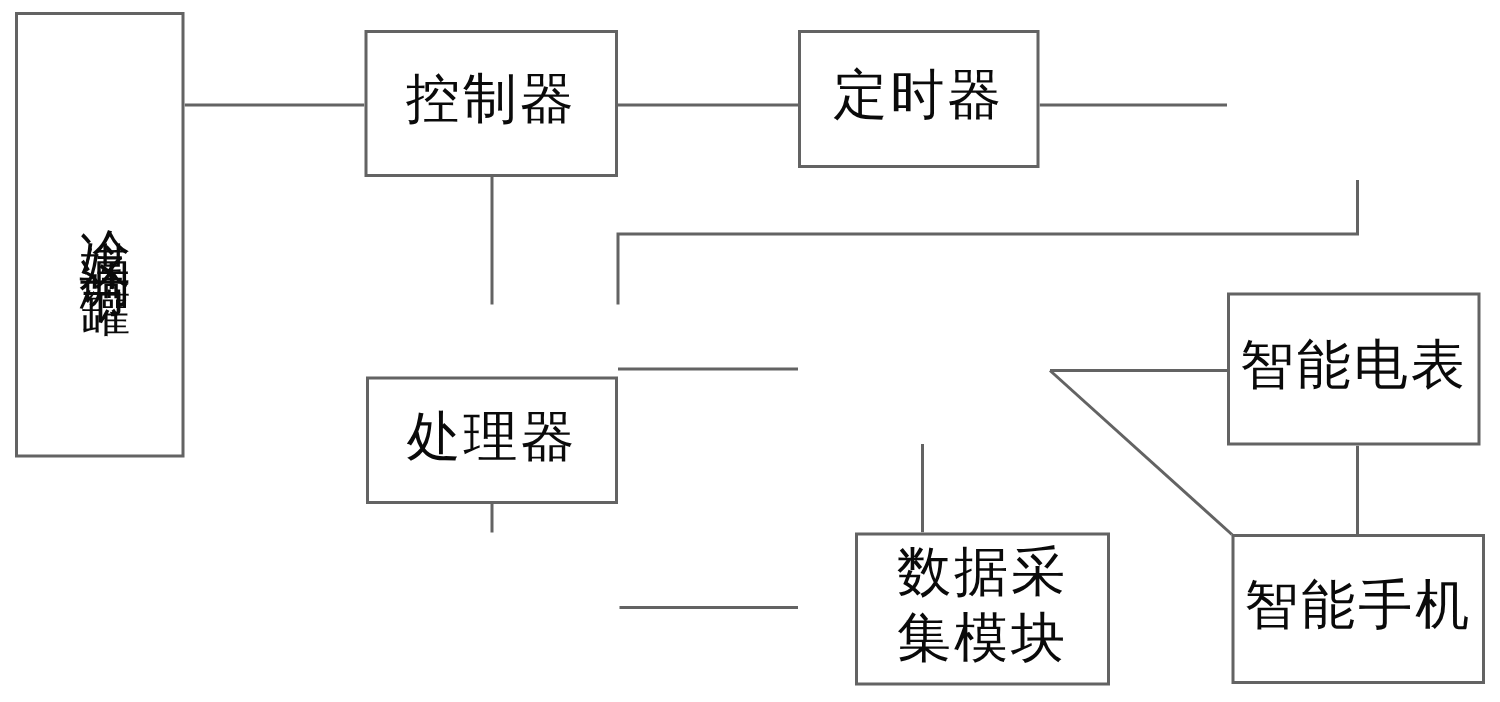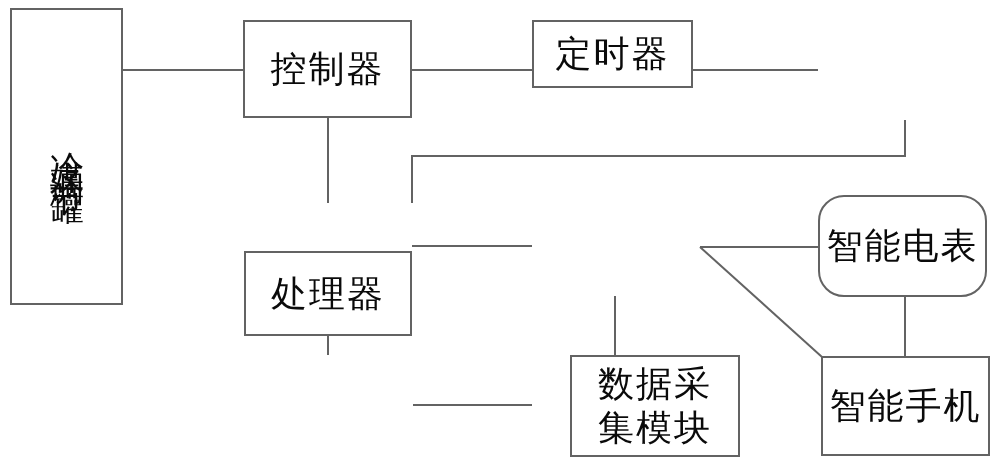--- a/index.html
+++ b/index.html
@@ -25,20 +25,21 @@
   }
   .node {
     position: absolute;
     box-sizing: border-box;
     border: 2px solid #636363;
     background: #ffffff;
     display: flex;
     align-items: center;
     justify-content: center;
     text-align: center;
+    font-family: Liberation Mono, monospace;
   }
   .node-label {
     font-size: 36px;
     letter-spacing: 2px;
     line-height: 44px;
     white-space: nowrap;
   }
   .node-label.wrap2 {
     white-space: normal;
     display: inline-block;
@@ -48,25 +49,25 @@
   .node-label.vertical {
     writing-mode: vertical-rl;
     white-space: nowrap;
     font-size: 34px;
     letter-spacing: 10px;
     line-height: 40px;
   }
   
   .n-tank        { left: 10px;  top: 8px;   width: 113px; height: 297px; padding-bottom: 14px; }
   .n-controller  { left: 243px; top: 20px;  width: 169px; height: 98px;  }
-  .n-timer       { left: 532px; top: 20px;  width: 161px; height: 68px;  }
+  .n-timer       { left: 532px; top: 20px;  width: 161px; height: 92px;  }
   .n-touchscreen { left: 818px; top: 22px;  width: 174px; height: 98px;  }
   .n-processor   { left: 244px; top: 203px; width: 168px; height: 85px; margin-top: 48px;  }
   .n-wifi        { left: 532px; top: 198px; width: 168px; height: 98px;  }
-  .n-meter       { left: 818px; top: 195px; width: 169px; height: 102px; border-radius: 26px; }
+  .n-meter       { left: 818px; top: 195px; width: 169px; height: 102px; }
   .n-dac         { left: 244px; top: 355px; width: 169px; height: 102px; }
   .n-daq         { left: 532px; top: 355px; width: 170px; height: 102px; margin-left: 38px; }
   .n-phone       { left: 821px; top: 356px; width: 169px; height: 100px; }
 </style>
 </head>
 <body>
 
 <div class="canvas">
 
   <svg class="wires" viewBox="0 0 1000 468" xmlns="http://www.w3.org/2000/svg">

